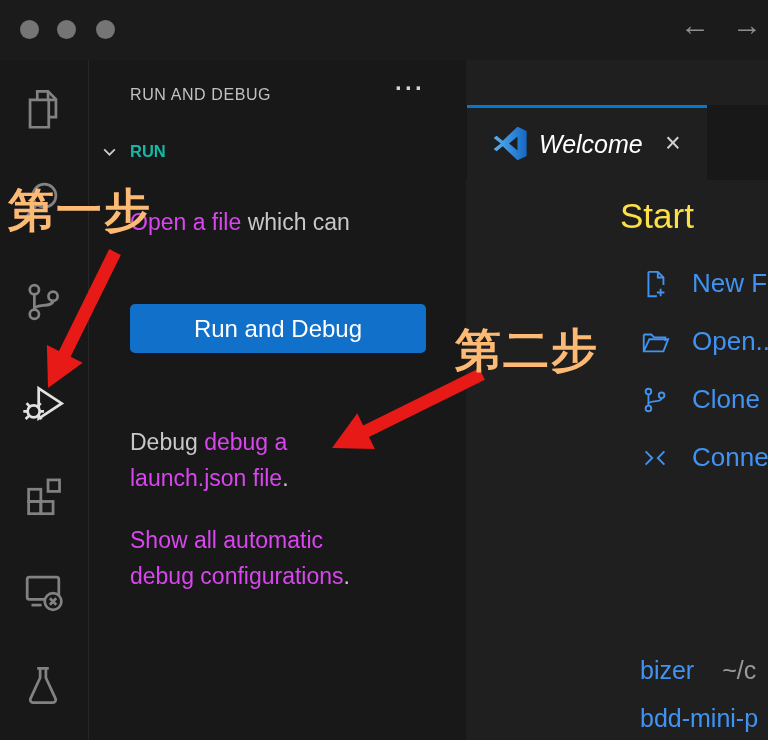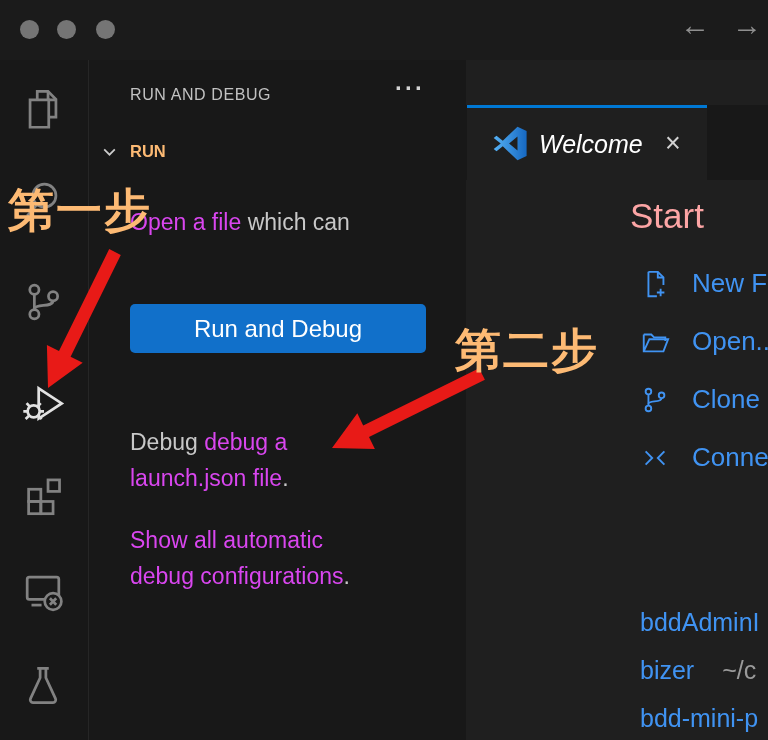--- a/index.html
+++ b/index.html
@@ -23,34 +23,34 @@
   .ab-icon svg { width:100%; height:100%; }
   .ab-active { color:#e2e2e2; }
   .ab1{top:27px}.ab2{top:117px}.ab3{top:219px}.ab4{top:319px}.ab5{top:412px}.ab6{top:507px}.ab7{top:602px}
 
   
   .sidebar { position:absolute; left:89px; top:60px; width:377px; height:680px; background:#181818; color:#c8c8c8; }
   .sb-title { position:absolute; left:41px; top:26px; font-size:16px; letter-spacing:.6px; color:#c2c2c2; }
   .sb-more { position:absolute; left:306px; top:14px; font-size:24px; font-weight:bold; color:#d4d4d4; letter-spacing:2px; cursor:pointer; }
   .sb-section { position:absolute; left:12px; top:82px; display:flex; align-items:center; gap:12px; cursor:pointer; }
   .sb-chevron svg { width:17px; height:17px; color:#cccccc; display:block; }
-  .sb-section-label { font-size:16.5px; font-weight:bold; color:#fdba74; }
+  .sb-section-label { font-size:16.5px; font-weight:bold; color:#14b8a6; }
   .sb-para { position:absolute; left:41px; width:300px; font-size:23px; line-height:36px; color:#c8c8c8; }
   .p1{top:144px}.p2{top:328px}.p3{top:462px}
   .sb-link { color:#d946ef; cursor:pointer; }
   .run-btn { position:absolute; left:41px; top:244px; width:296px; height:49px; background:#1170ca; border:none; border-radius:5px; color:#ffffff; font-size:24px; font-family:"Liberation Sans",sans-serif; cursor:pointer; }
 
   
   .editor { position:absolute; left:466px; top:60px; width:302px; height:680px; background:#181818;margin-top:45px; }
   .tab { position:absolute; left:1px; top:0; width:240px; height:75px; background:#1f1f1f; border-top:3px solid #0078d4; cursor:pointer; }
   .tab-logo { position:absolute; left:26px; top:17px; width:35px; height:37px; }
   .tab-label { position:absolute; left:72px; top:22px; font-size:25px; font-style:italic; color:#ffffff; }
   .tab-close { position:absolute; left:198px; top:20px; font-size:27px; color:#d2d2d2; cursor:pointer; }
   .editor-content { position:absolute; left:0; top:75px; width:302px; height:583px; background:#1f1f1f; overflow:hidden; }
-  .ed-heading { position:absolute; left:164px; font-size:35px; color:#fca5a5; }
+  .ed-heading { position:absolute; left:154px; font-size:35px; color:#fde047; }
   .h-start{top:16px}.h-recent{top:368px}
   .start-row { position:absolute; left:174px; display:flex; align-items:center; gap:22px; white-space:nowrap; cursor:pointer; }
   .start-row svg { width:30px; height:30px; flex:0 0 30px; color:#4093f2; }
   .start-label { font-size:26px; color:#4093f2; }
   .sr1{top:88px}.sr2{top:146px}.sr3{top:204px}.sr4{top:262px}
   .recent-row { position:absolute; left:174px; white-space:nowrap; font-size:25px; }
   .recent-link { color:#4093f2; cursor:pointer; }
   .recent-path { color:#9a9a9a; margin-left:28px; }
   .rr1{top:428px}.rr2{top:476px}.rr3{top:524px}.rr4{top:570px}
   .editor-bottom { position:absolute; left:0; top:658px; width:302px; height:22px; background:#151515; }
@@ -201,23 +201,20 @@
     </div>
     <div class="start-row sr4">
       <svg viewBox="0 0 32 32" fill="none" stroke="currentColor" stroke-width="2">
         <path d="M6 9l7 7-7 7"></path>
           <path d="M26 9l-7 7 7 7"></path>
       </svg>
       <span class="start-label">Connect to...</span>
     </div>
 
 
-    <div class="recent-row rr1">
-      <span class="recent-link">bddAdminI</span>
-    </div>
     <div class="recent-row rr3">
       <span class="recent-link">bdd-mini-p</span>
     </div>
     <div class="recent-row rr2">
       <span class="recent-link">bizer</span><span class="recent-path">~/c</span>
     </div>
     <div class="recent-row rr4">
       <span class="recent-link">苏宁商城</span>
     </div>
   </div>

